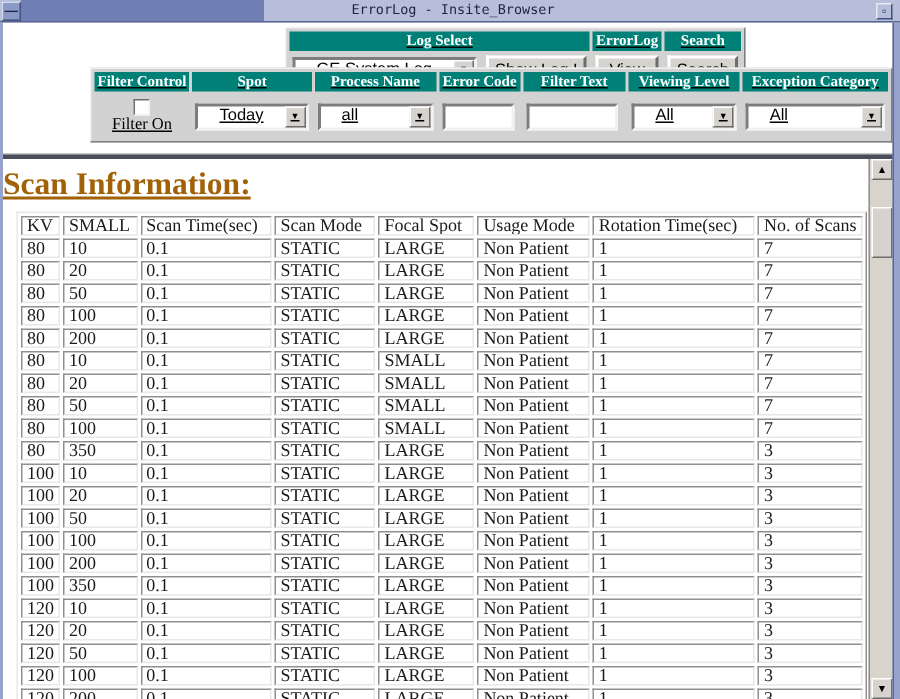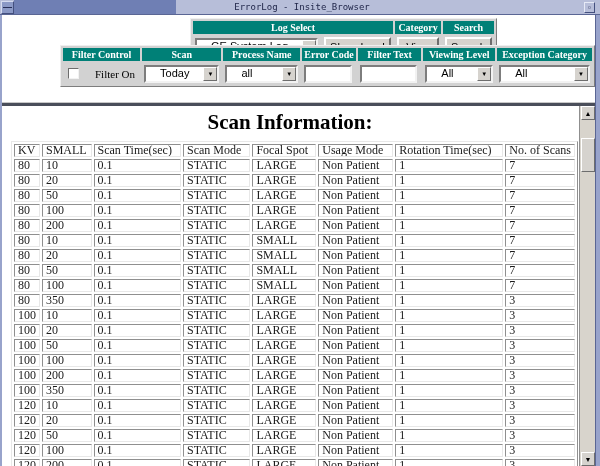--- a/index.html
+++ b/index.html
@@ -23,21 +23,21 @@
     background:#b7bed9; border:1px solid; border-color:#e6eaf6 #44507e #44507e #e6eaf6;
     z-index:3; display:flex; align-items:center; justify-content:center;
     font:8px/8px "Liberation Sans",sans-serif; color:#202850; }
   .frame-left { position:absolute; left:0; top:15px; width:2px; bottom:0; background:#98a3cb; z-index:5; }
   .frame-right { position:absolute; right:0; top:15px; width:5px; bottom:0; background:#98a3cb;
     border-left:1px solid #5a6694; z-index:5; }
 
   
   .topframe { position:absolute; left:2px; top:15px; width:593px; height:87px; background:#fff; }
   table.group { border-collapse:separate; border-spacing:2px; background:#d2d2d2;
-    border:1px solid; border-color:#efefef #7d7d7d #7d7d7d #efefef; position:absolute; }
+    border:1px solid; border-color:#efefef #7d7d7d #7d7d7d #efefef; position:absolute;text-decoration:underline; }
   .g1 { left:188px; top:3px; }
   .g2 { left:58px; top:30px; }
   th.teal { background:var(--teal,#008077); color:#fff;
     font:bold 10px "Liberation Serif", serif; padding:1px 2px; text-align:center;
     white-space:nowrap; height:13px; }
   td.ctrl { padding:1px 2px; vertical-align:middle; }
   .c { text-align:center; }
 
   .combo { display:flex; align-items:stretch; background:#fff; height:18px; width:100%;
     border:2px solid; border-color:#7d7d7d #f2f2f2 #f2f2f2 #7d7d7d; }
@@ -49,35 +49,35 @@
 
   .btn { display:block; width:100%; background:var(--button_face,#d6d3ce);
     border:2px solid; border-color:#fff #6d6d6d #6d6d6d #fff;
     font:11px "Liberation Sans",sans-serif; color:#000; padding:1px 4px;
     height:19px; white-space:nowrap; cursor:default; }
 
   .txt { width:96%; height:18px; background:#fff; border:2px solid;
     border-color:#7d7d7d #f2f2f2 #f2f2f2 #7d7d7d;
     font:11px "Liberation Sans",sans-serif; padding:0 2px; }
 
-  .cb-wrap { display:flex; align-items:center; gap:16px; padding:2px 3px; }
+  .cb-wrap { display:flex; align-items:center; gap:0; padding:2px 3px;flex-direction:column; }
   .cb { width:11px; height:11px; background:#fff; border:1px solid;
     border-color:#6d6d6d #f2f2f2 #f2f2f2 #6d6d6d; flex:0 0 auto; }
   .cb-label { font:11px "Liberation Serif", serif; color:#000; white-space:nowrap; }
 
   
   .divider { position:absolute; left:0; top:102px; width:600px; height:4px;
     background:#4a4e5a; border-top:1px solid #c8c8c8; z-index:4; }
 
   
   .bottomframe { position:absolute; left:2px; top:106px; width:593px; height:360px;
     background:#fff; overflow:hidden; }
   .content { position:absolute; left:0; top:0; right:17px; }
-  h1.scan-title { margin:4px 0 6px; text-align:center;
-    font:bold 21px "Liberation Serif", serif; color:#000000; }
+  h1.scan-title { margin:4px 0 6px; text-align:left;
+    font:bold 21px "Liberation Serif", serif; text-decoration:underline; color:#a16207; }
   table.scan { margin-left:9px; border-collapse:separate; border-spacing:2px;
     background:#fff; border:1px solid; border-color:#e8e8e8 #8f8f8f #8f8f8f #e8e8e8; }
   table.scan th, table.scan td { font:12px/11px "Liberation Serif", serif; font-weight:normal;
     color:#1a1a1a; text-align:left; padding:0 3px; white-space:nowrap;
     border:1px solid; border-color:#8f8f8f #e8e8e8 #e8e8e8 #8f8f8f; overflow:hidden; }
 
   
   .vscroll { position:absolute; top:0; right:0; width:16px; height:100%;
     background:#d8d4cc; border-left:1px solid #8f8f8f; }
   .sb-btn { position:absolute; left:1px; width:14px; height:14px;
@@ -105,21 +105,21 @@
   </div>
   <div class="frame-left"></div>
   <div class="frame-right"></div>
 
   <div class="topframe">
 
     <table class="group g1">
       <tbody>
           <tr>
         <th class="teal" colspan="2" style="width:158px">Log Select</th>
-        <th class="teal" style="width:46px">Category</th>
+        <th class="teal" style="width:46px">ErrorLog</th>
         <th class="teal" style="width:50px">Search</th>
       </tr>
       <tr>
         <td class="ctrl" style="width:100px">
           <div class="combo">
             <span class="val">GE System Log</span>
             <span class="arrow">▼</span>
           </div>
         </td>
         <td class="ctrl" style="width:58px">
@@ -132,21 +132,21 @@
           <button class="btn">Search</button>
         </td>
       </tr>
     </tbody>
       </table>
 
     <table class="group g2">
       <tbody>
           <tr>
         <th class="teal" style="width:62px">Filter Control</th>
-        <th class="teal" style="width:78px">Scan</th>
+        <th class="teal" style="width:78px">Spot</th>
         <th class="teal" style="width:88px">Process Name</th>
         <th class="teal" style="width:54px">Error Code</th>
         <th class="teal" style="width:76px">Filter Text</th>
         <th class="teal" style="width:78px">Viewing Level</th>
         <th class="teal" style="width:100px">Exception Category</th>
       </tr>
       <tr>
         <td class="ctrl">
           <div class="cb-wrap">
             <span class="cb"></span>

